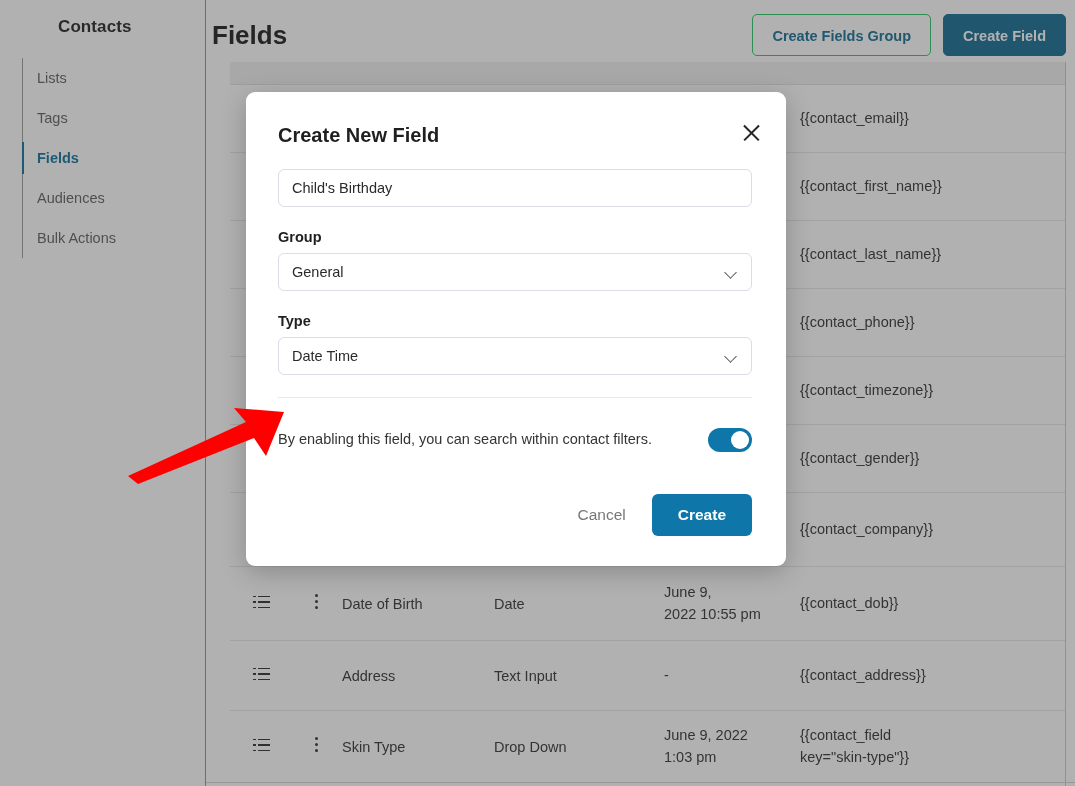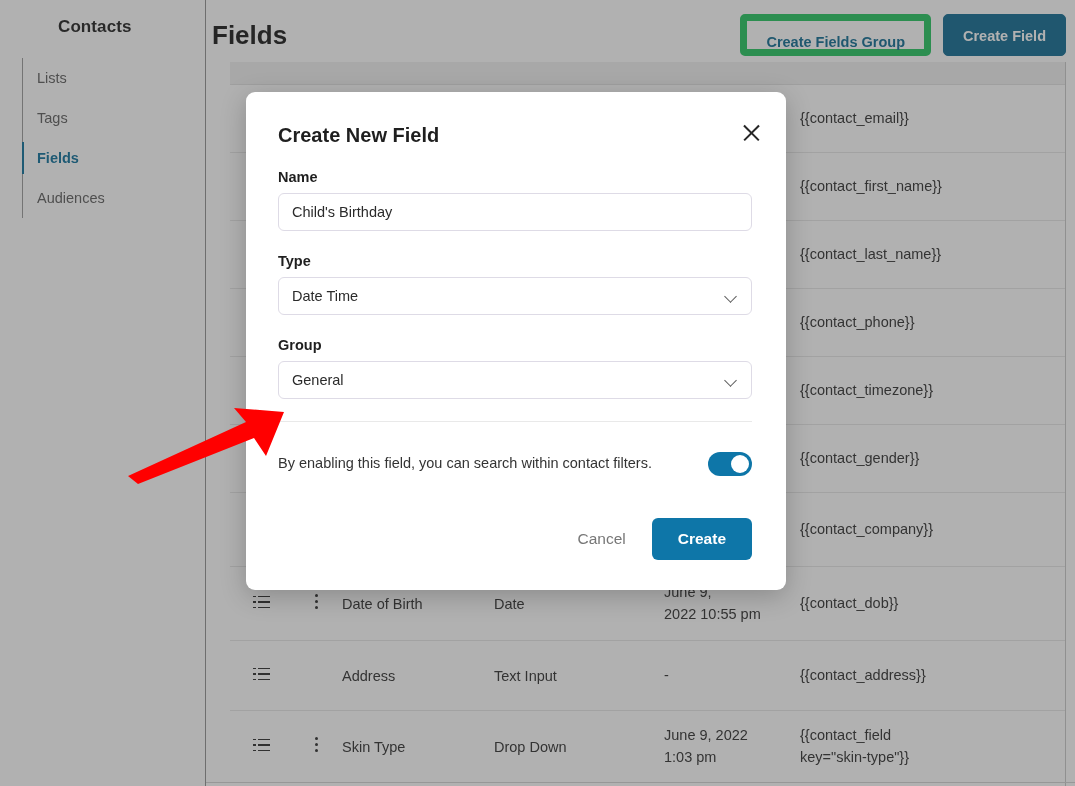--- a/index.html
+++ b/index.html
@@ -100,21 +100,21 @@
     border-radius: 5px;
     padding: 0 19px;
     height: 42px;
     line-height: 42px;
     box-sizing: border-box;
     cursor: pointer;
     white-space: nowrap;
   }
   .btn-outline {
     background: transparent;
-    border: 7px solid #22c55e;
+    border: 1px solid #22c55e;
     color: #0d6b92;
   }
   .btn-primary {
     background: #0e6a92;
     border: 1px solid #0e6a92;
     color: #ffffff;
   }
 
   
   .table-wrap {
@@ -355,20 +355,23 @@
         </div>
         <div class="nav-item">
           <span>Tags</span>
         </div>
         <div class="nav-item active">
           <span>Fields</span>
         </div>
         <div class="nav-item">
           <span>Audiences</span>
         </div>
+        <div class="nav-item">
+          <span>Bulk Actions</span>
+        </div>
       </div>
     </div>
 
     <div class="main-col">
       <div class="page-title">Fields</div>
 
       <div class="hdr-actions">
         <div class="btn btn-outline">Create Fields Group</div>
         <div class="btn btn-primary">Create Field</div>
       </div>
@@ -470,42 +473,41 @@
   </div>
 
   <div id="overlay"></div>
 
   <div id="modal">
     <div class="modal-inner">
       <div class="modal-title">Create New Field</div>
       <div class="modal-close"></div>
 
       <div class="fld-group">
-        <div class="fld-label">Name</div>
         <div class="fld-input">
           <span>Child's Birthday</span>
+        </div>
+      </div>
+
+      <div class="fld-group">
+        <div class="fld-label">Group</div>
+        <div class="fld-select">
+          <span>General</span>
+          <span class="chev"></span>
         </div>
       </div>
 
       <div class="fld-group">
         <div class="fld-label">Type</div>
         <div class="fld-select">
           <span>Date Time</span>
           <span class="chev"></span>
         </div>
       </div>
 
-      <div class="fld-group">
-        <div class="fld-label">Group</div>
-        <div class="fld-select">
-          <span>General</span>
-          <span class="chev"></span>
-        </div>
-      </div>
-
       <div class="divider"></div>
 
       <div class="toggle-row">
         <div class="toggle-text">
           <div class="t2">By enabling this field, you can search within contact filters.</div>
         </div>
         <div class="switch">
           <span class="knob"></span>
         </div>
       </div>

